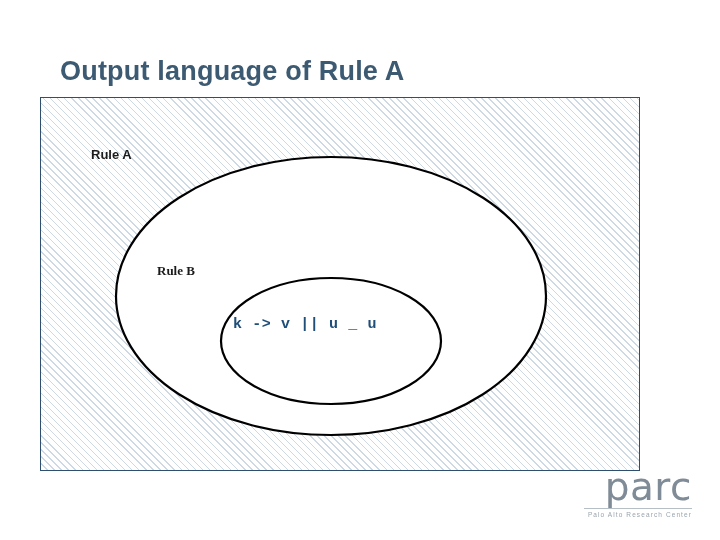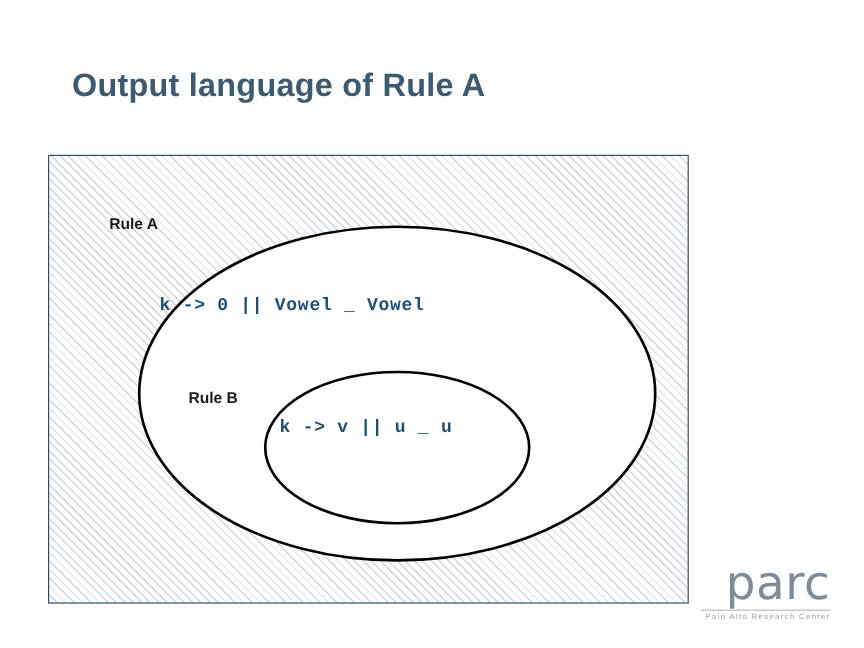--- a/index.html
+++ b/index.html
@@ -22,34 +22,33 @@
     font-weight: bold;
     color: #3d5a73;
     letter-spacing: 0.2px;
     white-space: nowrap;
     margin-top: 16px;
   }
   .diagram-frame {
     position: absolute;
     left: 40px;
     top: 97px;
-    width: 534px;
+    width: 600px;
     height: 374px;
     border: 1px solid #2f4f6f;
     background-color: #ffffff;
     background-image: repeating-linear-gradient(
         45deg,
         #ffffff 0px,
         #ffffff 4px,
         #cfd9e4 4px,
         #cfd9e4 5px
     );
     box-sizing: border-box;
     overflow: hidden;
-    margin-top: 32px;
   }
   .ellipse-svg {
     position: absolute;
     left: 0;
     top: 0;
     width: 638px;
     height: 374px;
   }
   .label {
     position: absolute;
@@ -58,21 +57,22 @@
     font-weight: bold;
     color: #1b1b1b;
     white-space: nowrap;
   }
   .label-rule-a {
     left: 50px;
     top: 49px;
   }
   .label-rule-b {
     left: 116px;
-    top: 194px;
+    top: 165px;
+    font-family: Liberation Serif, serif;
   }
   .code {
     position: absolute;
     font-family: "Liberation Mono", monospace;
     font-size: 15px;
     font-weight: bold;
     color: #1f4e79;
     white-space: pre;
     letter-spacing: 0.6px;
   }
@@ -120,21 +120,20 @@
 <div class="slide-title">Output language of Rule A</div>
 
 <div class="diagram-frame">
 
   <svg class="ellipse-svg" viewBox="0 0 638 374">
     <ellipse cx="290" cy="198" rx="215" ry="139" fill="#ffffff" stroke="#000000" stroke-width="2.2"></ellipse>
     <ellipse cx="290" cy="243" rx="110" ry="63" fill="#ffffff" stroke="#000000" stroke-width="2.2"></ellipse>
   </svg>
 
   <div class="label label-rule-a">Rule A</div>
-  <div class="code code-a">k -&gt; 0 || Vowel _ Vowel</div>
 
   <div class="label label-rule-b">Rule B</div>
   <div class="code code-b">k -&gt; v || u _ u</div>
 
 </div>
 
 <div class="parc-logo">
   <div class="parc-word">parc</div>
   <div class="parc-rule"></div>
   <div class="parc-tag">Palo Alto Research Center</div>

